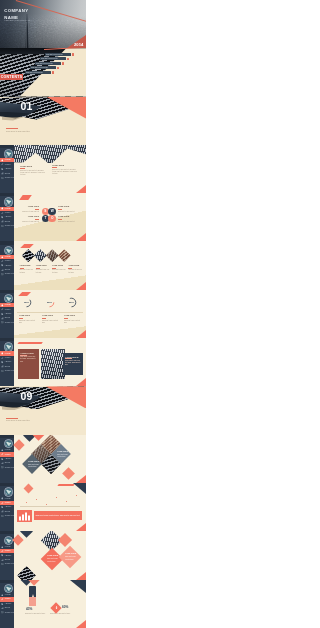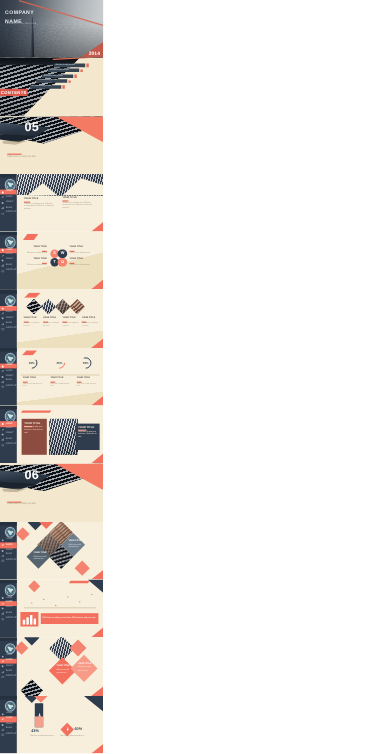--- a/index.html
+++ b/index.html
@@ -202,21 +202,21 @@
 <div class="slide sd">
   <div class="ab photo-dark" style="left:0;top:0;width:86px;height:23px;
               clip-path:polygon(0 6%, 100% 0, 100% 30%, 42% 100%, 7% 72%, 0 22%);"></div>
   <div class="ab" style="left:46px;top:0;width:40px;height:22px;background:#F47A63;clip-path:polygon(100% 0,100% 100%,0 0);"></div>
   <div class="ab" style="left:0;top:5.5px;width:42px;height:14px;background:linear-gradient(172deg,#42505f 0%,#2a3543 45%,#1f2833 100%);
               clip-path:polygon(0 0, 100% 30%, 64% 100%, 0 72%);"></div>
   <div class="ab" style="left:0;top:15px;width:30px;height:7px;background:#1B242E;
               clip-path:polygon(0 0, 100% 26%, 52% 100%, 0 66%);"></div>
   <div class="ab" style="left:2px;top:20.5px;width:22px;height:3.5px;background:rgba(160,146,118,.55);
               clip-path:polygon(0 0, 100% 0, 50% 100%, 0 74%);"></div>
-  <div class="ab" style="left:20.5px;top:4.8px;font-size:10.5px;font-weight:bold;color:#ffffff;letter-spacing:.1px;line-height:1;">05</div>
+  <div class="ab" style="left:20.5px;top:4.8px;font-size:10.5px;font-weight:bold;color:#ffffff;letter-spacing:.1px;line-height:1;">01</div>
   <div class="ab" style="left:6px;top:31.5px;width:12px;height:.45px;background:#E4705C;"></div>
   <div class="ab" style="left:6px;top:33.1px;font-size:1.95px;color:#a3957f;letter-spacing:.05px;">Click here to add your title</div>
 </div>
 
 <div class="slide ct">
 <div class="ab sb">
     <div class="ab sb-top"></div>
     <div class="ab sb-globe">
           <svg viewBox="0 0 20 20" width="7.4" height="7.4" style="display:block">
             <circle cx="10" cy="10" r="9.4" fill="#3E6D7E"></circle>
@@ -650,21 +650,21 @@
 <div class="slide sd">
   <div class="ab photo-dark" style="left:0;top:0;width:86px;height:23px;
               clip-path:polygon(0 6%, 100% 0, 100% 30%, 42% 100%, 7% 72%, 0 22%);"></div>
   <div class="ab" style="left:46px;top:0;width:40px;height:22px;background:#F47A63;clip-path:polygon(100% 0,100% 100%,0 0);"></div>
   <div class="ab" style="left:0;top:5.5px;width:42px;height:14px;background:linear-gradient(172deg,#42505f 0%,#2a3543 45%,#1f2833 100%);
               clip-path:polygon(0 0, 100% 30%, 64% 100%, 0 72%);"></div>
   <div class="ab" style="left:0;top:15px;width:30px;height:7px;background:#1B242E;
               clip-path:polygon(0 0, 100% 26%, 52% 100%, 0 66%);"></div>
   <div class="ab" style="left:2px;top:20.5px;width:22px;height:3.5px;background:rgba(160,146,118,.55);
               clip-path:polygon(0 0, 100% 0, 50% 100%, 0 74%);"></div>
-  <div class="ab" style="left:20.5px;top:4.8px;font-size:10.5px;font-weight:bold;color:#ffffff;letter-spacing:.1px;line-height:1;">06</div>
+  <div class="ab" style="left:20.5px;top:4.8px;font-size:10.5px;font-weight:bold;color:#ffffff;letter-spacing:.1px;line-height:1;">09</div>
   <div class="ab" style="left:6px;top:31.5px;width:12px;height:.45px;background:#E4705C;"></div>
   <div class="ab" style="left:6px;top:33.1px;font-size:1.95px;color:#a3957f;letter-spacing:.05px;">Click here to add your title</div>
 </div>
 
 <div class="slide ct">
   <div class="ab sb">
     <div class="ab sb-top"></div>
     <div class="ab sb-globe">
           <svg viewBox="0 0 20 20" width="7.4" height="7.4" style="display:block">
             <circle cx="10" cy="10" r="9.4" fill="#3E6D7E"></circle>

